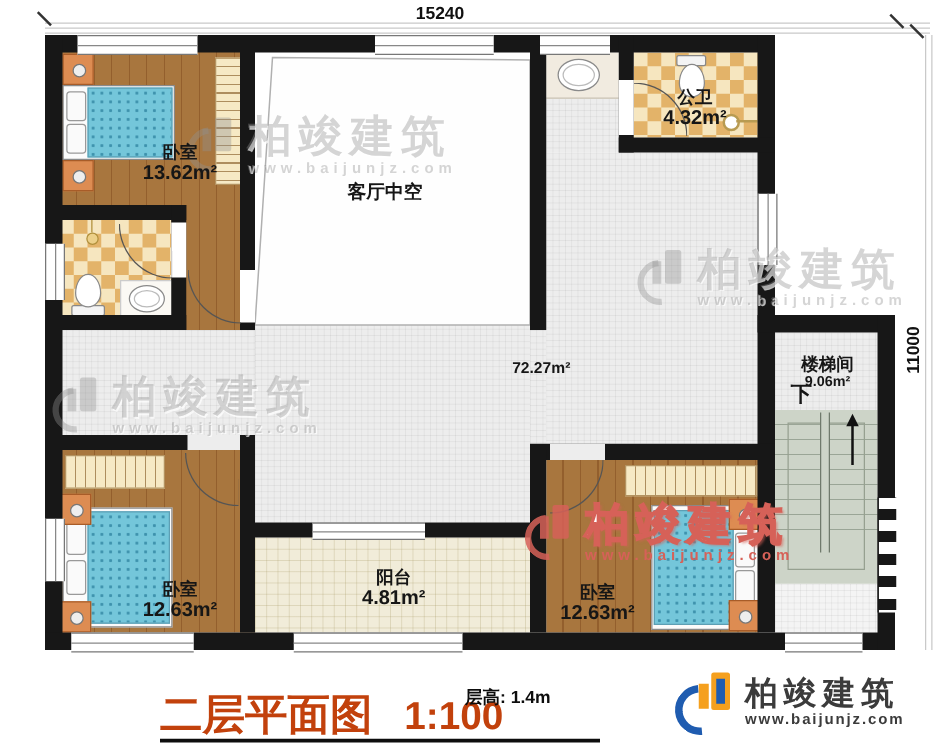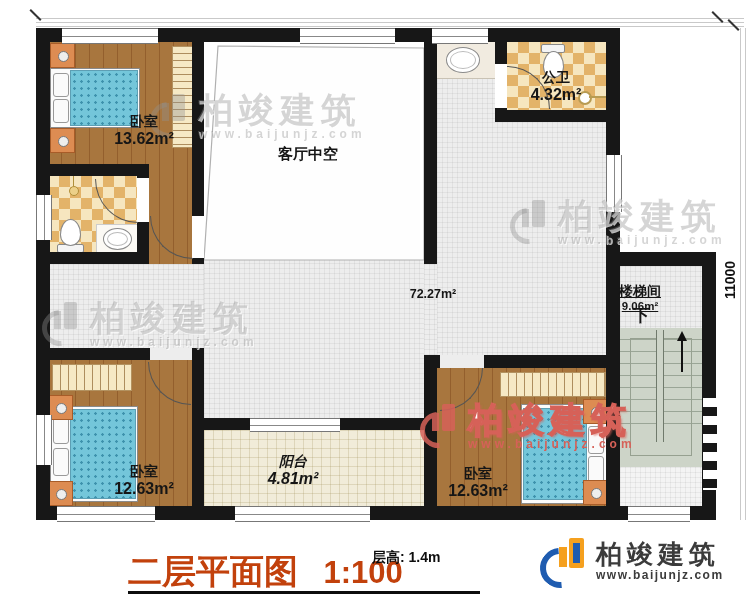--- a/index.html
+++ b/index.html
@@ -86,20 +86,21 @@
 <body>
 
 <div id="canvas">
 
   <div class="dimline-h" style="left:36px;top:18px;width:708px;"></div>
   <div class="dimline-h" style="left:36px;top:22px;width:708px;"></div>
   <div class="dimline-h" style="left:36px;top:26px;width:708px;"></div>
   <div class="dimtick" style="left:28px;top:14px;"></div>
   <div class="dimtick" style="left:710px;top:16px;"></div>
   <div class="dimtick" style="left:726px;top:24px;"></div>
+  <div class="dimlabel" style="left:292px;top:2px;width:120px;">15240</div>
   <div class="dimline-v" style="left:740px;top:28px;height:492px;"></div>
   <div class="dimline-v" style="left:745px;top:28px;height:492px;"></div>
   <div class="dimlabel" style="left:700px;top:272px;width:60px;transform:rotate(-90deg);">11000</div>
 
   <div class="wood" style="left:48px;top:40px;width:156px;height:224px;"></div>
   <div class="checker" style="left:48px;top:176px;width:89px;height:76px;"></div>
   <div class="abs" style="left:204px;top:42px;width:220px;height:216px;background:#fff;"></div>
   <div class="tile" style="left:48px;top:264px;width:156px;height:84px;"></div>
   <div class="tile" style="left:204px;top:258px;width:220px;height:160px;"></div>
   <div class="tile" style="left:424px;top:264px;width:13px;height:91px;"></div>
@@ -273,32 +274,32 @@
   <div class="room-label" style="left:250px;top:146px;width:116px;">
     <div class="room-name" style="font-size:15px;">客厅中空</div>
   </div>
   <div class="room-label" style="left:525px;top:70px;width:62px;">
     <div class="room-name">公卫</div>
     <div class="room-area">4.32m²</div>
   </div>
   <div class="room-label" style="left:398px;top:287px;width:70px;">
     <div class="room-area" style="font-size:12.5px;">72.27m²</div>
   </div>
-  <div class="room-label" style="left:604px;top:284px;width:72px;text-decoration:underline;">
+  <div class="room-label" style="left:626px;top:284px;width:72px;">
     <div class="room-name">楼梯间</div>
     <div class="room-area" style="font-size:11.5px;">9.06m²</div>
   </div>
   <div class="room-label" style="left:630px;top:306px;width:22px;">
     <div style="font-size:17px;">下</div>
   </div>
   <div class="room-label" style="left:98px;top:464px;width:92px;">
     <div class="room-name">卧室</div>
     <div class="room-area">12.63m²</div>
   </div>
-  <div class="room-label" style="left:248px;top:454px;width:90px;font-style:italic;">
+  <div class="room-label" style="left:270px;top:454px;width:90px;">
     <div class="room-name">阳台</div>
     <div class="room-area">4.81m²</div>
   </div>
   <div class="room-label" style="left:432px;top:466px;width:92px;">
     <div class="room-name">卧室</div>
     <div class="room-area">12.63m²</div>
   </div>
 
   <div class="tb-title" style="left:128px;top:549px;font-size:34px;">
     <span>二层平面图</span>

